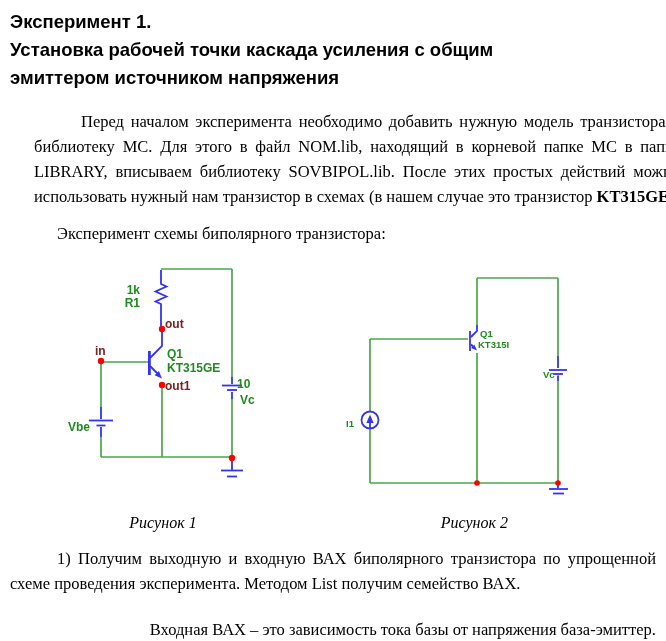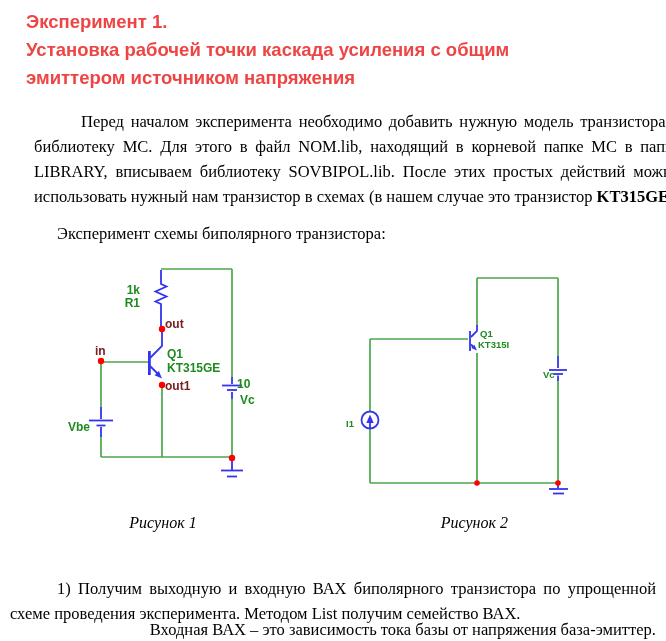--- a/index.html
+++ b/index.html
@@ -7,31 +7,31 @@
     --node:#7A2121; --dot:#FF0000; --ink:#000000; --paper:#FFFFFF;
   }
   *{margin:0;padding:0;box-sizing:border-box;}
   html,body{background:#888;}
   .page{
     position:relative;width:666px;height:641px;background:var(--paper);
     overflow:hidden;font-family:"Liberation Serif",serif;color:var(--ink);
     margin:0 auto;
   }
   .doc-title{
-    position:absolute;left:26px;top:8px;width:575px;
+    position:absolute;left:10px;top:8px;width:575px;
     font-family:"Liberation Sans",sans-serif;font-weight:bold;
-    font-size:18.5px;line-height:28px;color:#ef4444;
+    font-size:18.5px;line-height:28px;color:#000000;
   }
   .body{
     position:absolute;left:10px;width:646px;
     font-size:16.5px;line-height:25px;text-align:justify;text-indent:47px;
   }
   .p1{top:109px;margin-left:24px;}
   .p2{top:221px;text-align:left;}
-  .p3{top:576px;}
+  .p3{top:546px;}
   .p4{top:617px;text-align:right;}
   .figures{position:absolute;left:0;top:248px;}
   .caption{
     position:absolute;top:514px;width:130px;text-align:center;
     font-size:16px;font-style:italic;
   }
   .cap1{left:98px;}
   .cap2{left:378px;text-align:right;}
   
   .wire{stroke:var(--wire);stroke-width:1.7;fill:none;}

